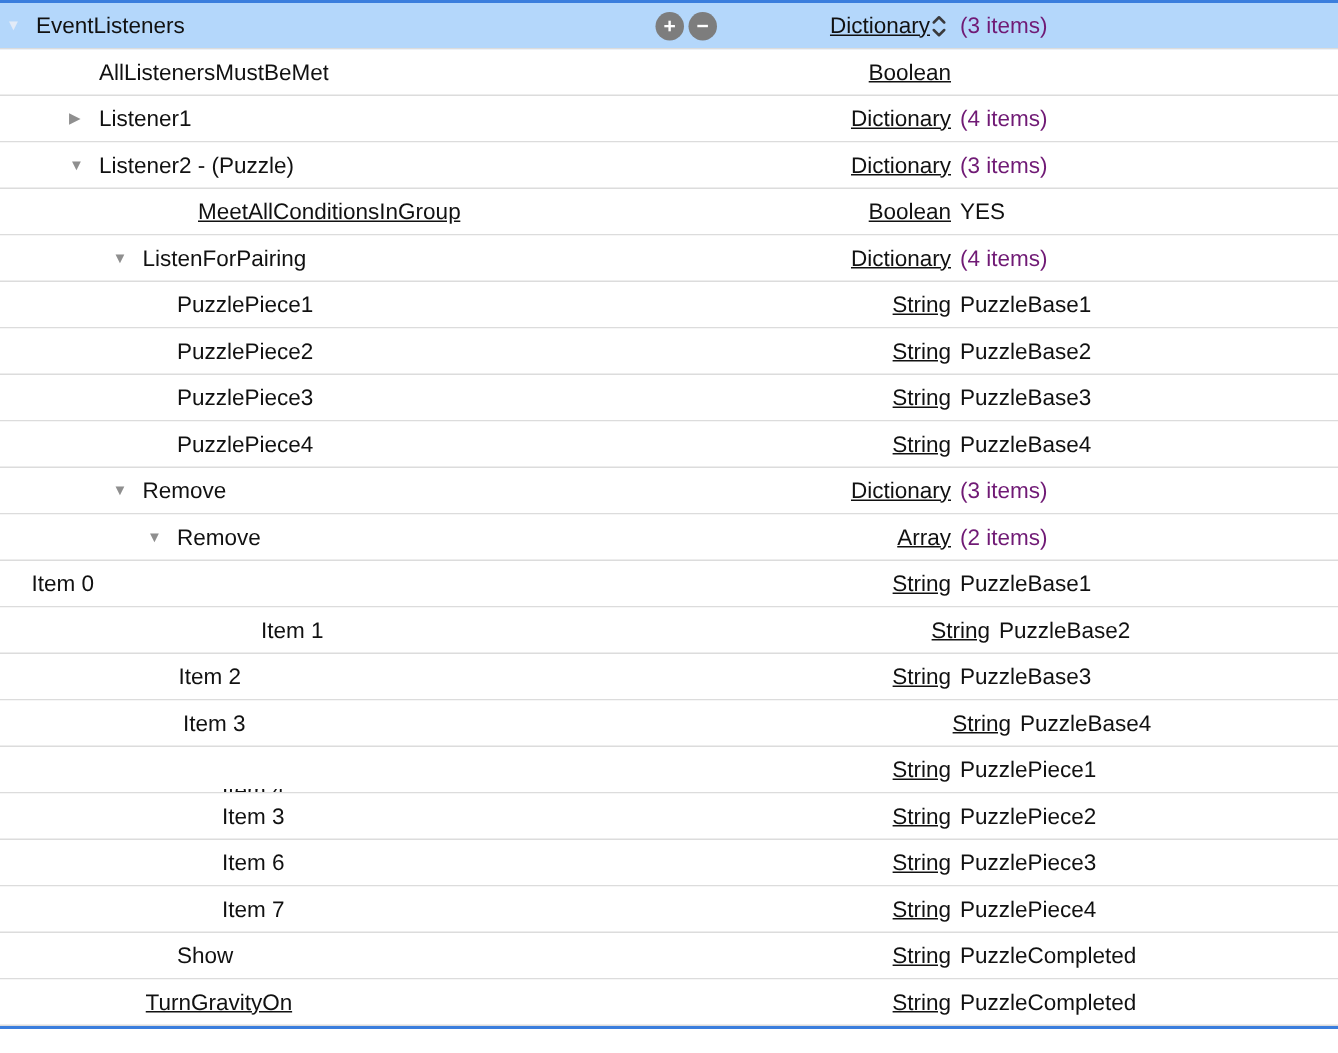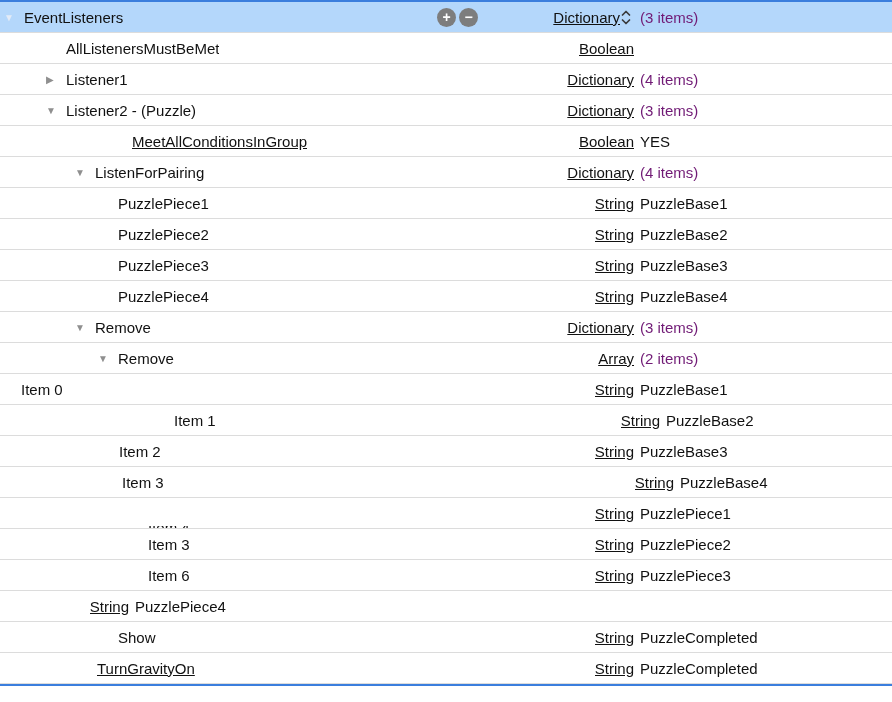--- a/index.html
+++ b/index.html
@@ -369,20 +369,25 @@
     <div class="cell type">
       <span class="type-label">String</span>
 
     </div>
     <div class="cell value">
       <span class="value-label">PuzzlePiece3</span>
     </div>
   </div>
 
   <div class="row">
+    <div class="cell key" style="padding-left: 127px;">
+      <span class="disclosure"></span>
+      <span class="key-label">Item 7</span>
+
+    </div>
     <div class="cell type">
       <span class="type-label">String</span>
 
     </div>
     <div class="cell value">
       <span class="value-label">PuzzlePiece4</span>
     </div>
   </div>
 
   <div class="row">

